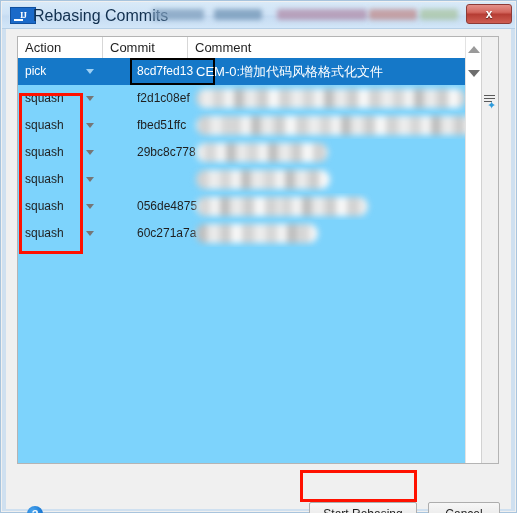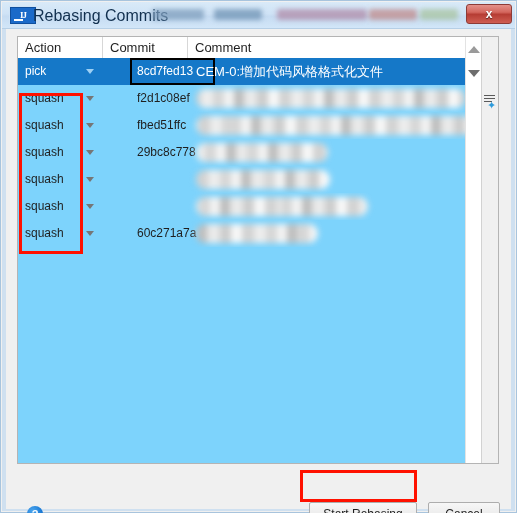--- a/index.html
+++ b/index.html
@@ -430,20 +430,23 @@
             </div>
             <div class="cell-comment">
               <span class="blur-msg" style="width: 134px; background-position: 68px 0px;"></span>
             </div>
           </div>
           <div class="row" style="top: 135px;">
             <div class="cell-action">
               <span class="label">squash</span>
               <span class="caret"></span>
             </div>
+            <div class="cell-commit">
+              <span class="label">056de4875</span>
+            </div>
             <div class="cell-comment">
               <span class="blur-msg" style="width: 172px; background-position: 85px 0px;"></span>
             </div>
           </div>
           <div class="row" style="top: 162px;">
             <div class="cell-action">
               <span class="label">squash</span>
               <span class="caret"></span>
             </div>
             <div class="cell-commit">

